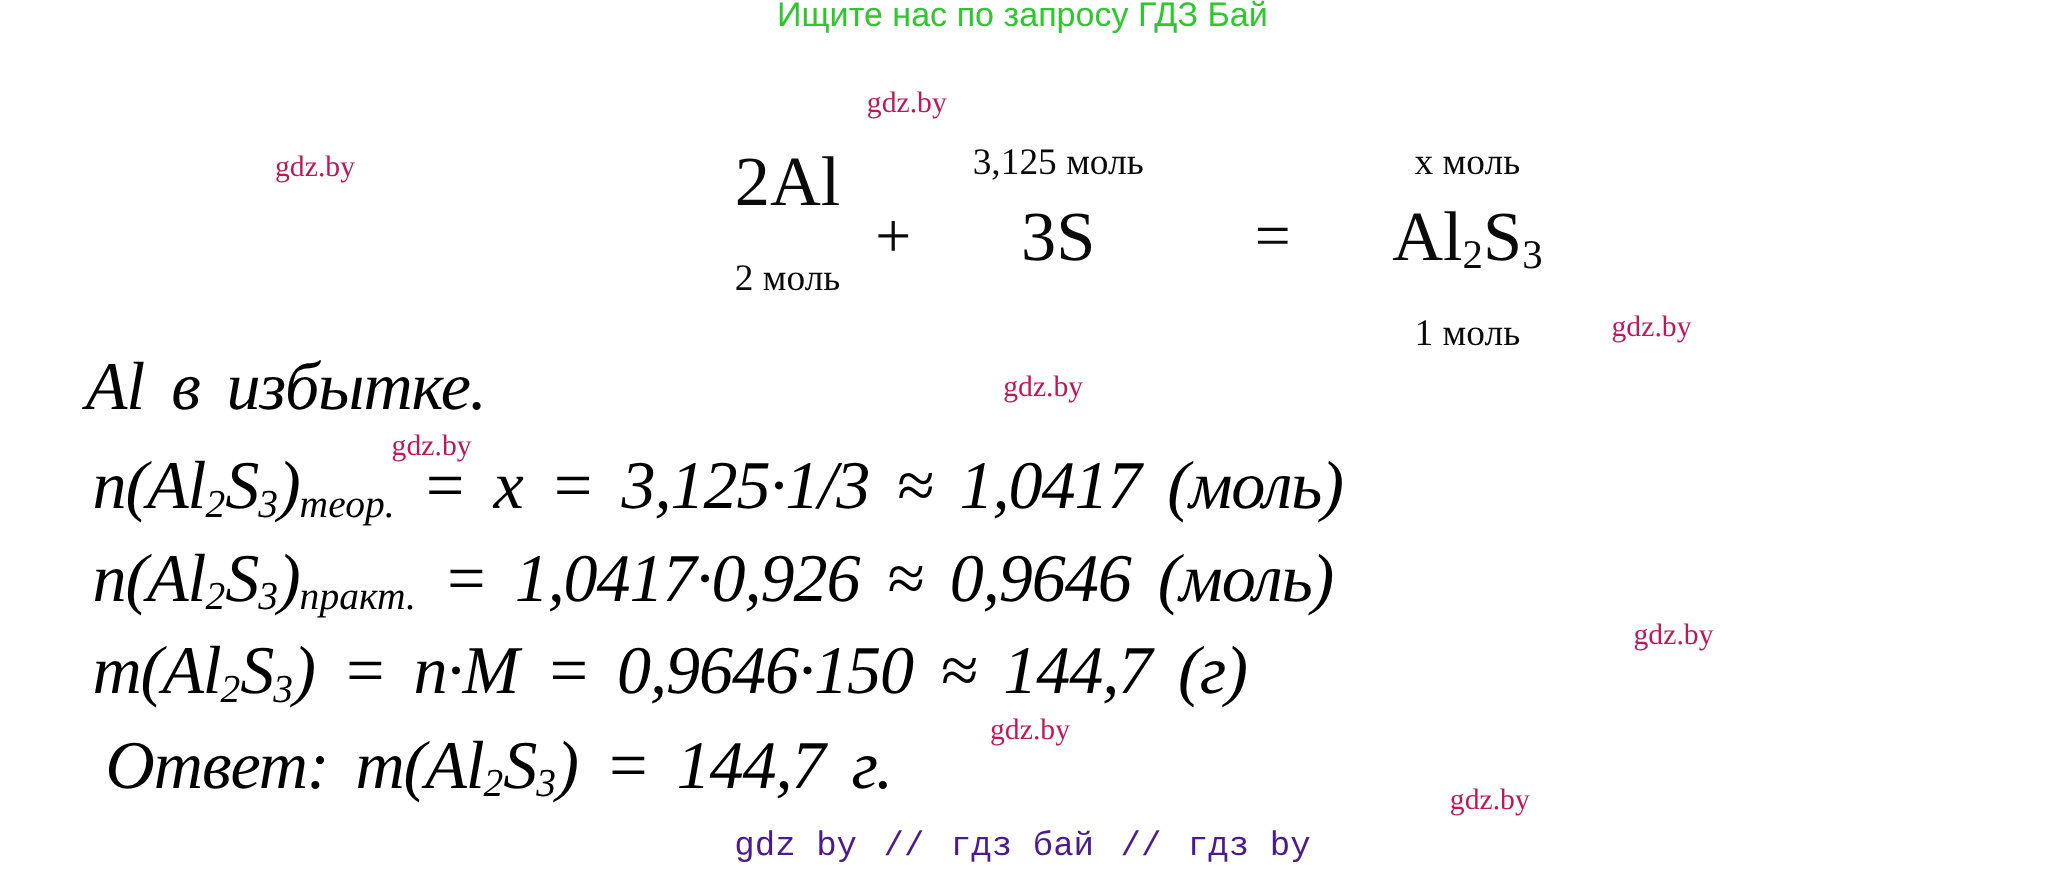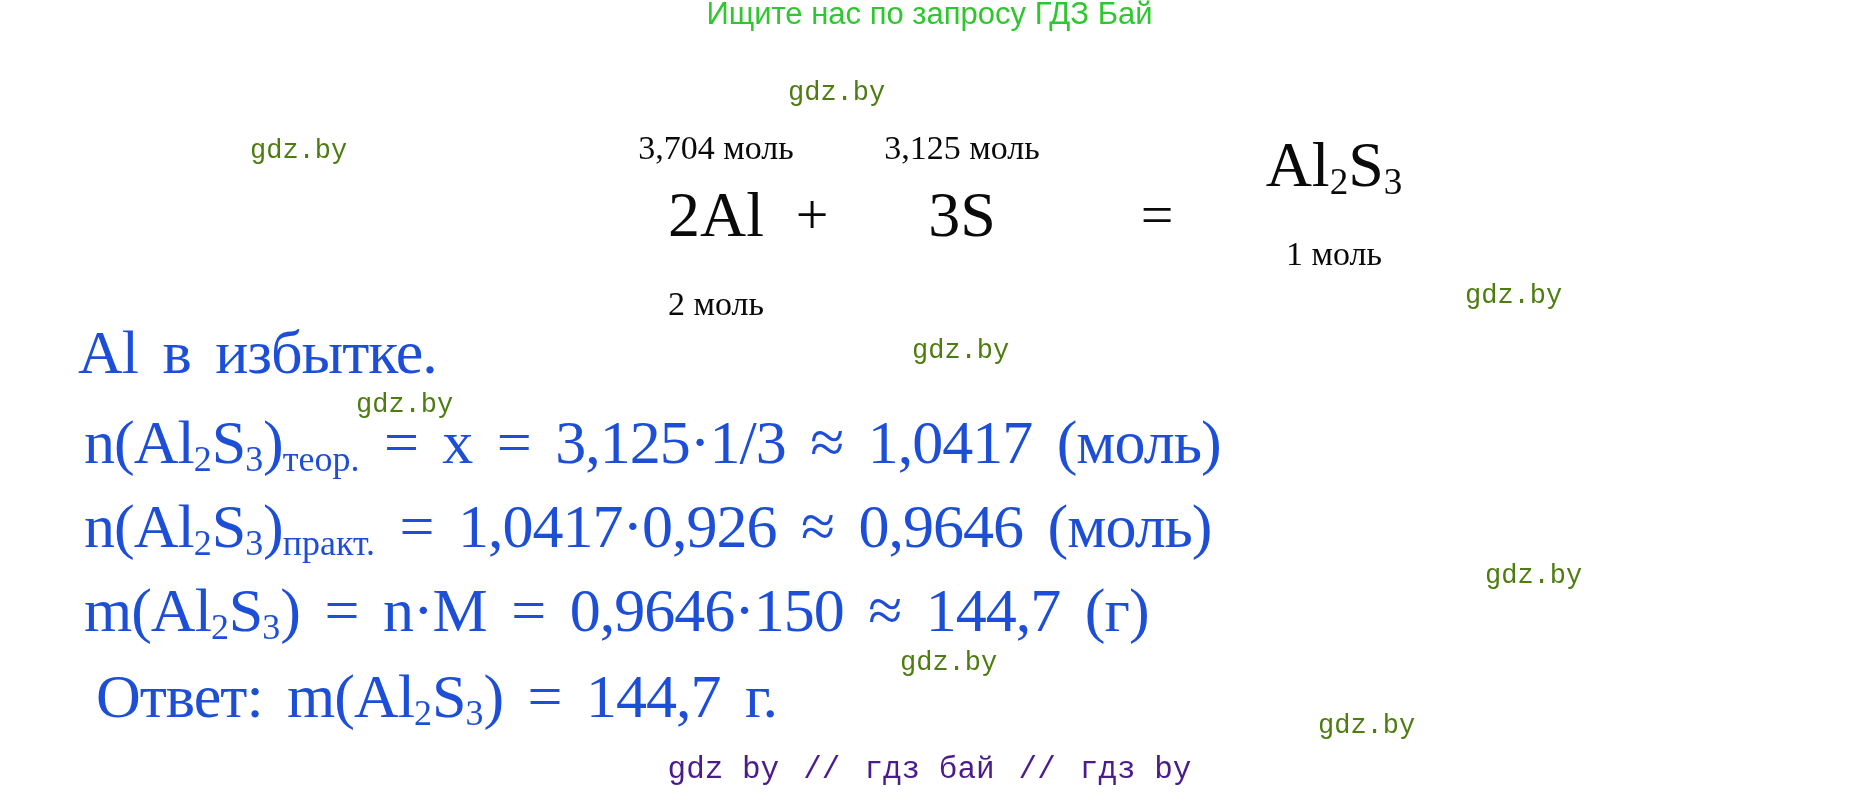--- a/index.html
+++ b/index.html
@@ -24,23 +24,23 @@
     top: -4px; left: 0; right: 0;
     text-align: center;
     font-family: "Liberation Sans", sans-serif;
     font-size: 31px;
     font-weight: 400;
     color: #2ec82e;
   }
   
   .wm {
     position: absolute;
-    font-family: Liberation Mono, monospace;
+    font-family: Liberation Serif, serif;
     font-size: 27px;
-    color: #4d7c0f;
+    color: #be185d;
     white-space: nowrap;
   }
   
   .eq-col {
     position: absolute;
     top: 128px;
     text-align: center;
   }
   .eq-above {
     height: 50px;
@@ -69,21 +69,22 @@
     text-align: center;
   }
   
   .line {
     position: absolute;
     font-size: 62px;
     line-height: 1.1;
     letter-spacing: -1px;
     word-spacing: 10px;
     white-space: nowrap;
-    color: #1d4ed8;
+    color: #000000;
+    font-style: italic;
   }
   .sub {
     font-size: 0.58em;
     position: relative;
     top: 0.22em;
     letter-spacing: 0;
   }
   
   .footer {
     position: absolute;
@@ -109,35 +110,35 @@
   <div class="wm" style="left:1465px; top:281px;">gdz.by</div>
   <div class="wm" style="left:912px;  top:336px;">gdz.by</div>
   <div class="wm" style="left:356px;  top:390px;">gdz.by</div>
   <div class="wm" style="left:1485px; top:561px;">gdz.by</div>
   <div class="wm" style="left:900px;  top:648px;">gdz.by</div>
   <div class="wm" style="left:1318px; top:711px;">gdz.by</div>
 
   <div>
 
     <div class="eq-col" style="left:606px; width:220px;">
-      <div class="eq-above">3,704 моль</div>
       <div class="eq-main"><span>2Al</span></div>
       <div class="eq-below">2 моль</div>
     </div>
 
     <div class="eq-op" style="left:782px; width:60px;">+</div>
 
     <div class="eq-col" style="left:852px; width:220px;">
       <div class="eq-above">3,125 моль</div>
       <div class="eq-main"><span>3S</span></div>
     </div>
 
     <div class="eq-op" style="left:1122px; width:70px;">=</div>
 
     <div class="eq-col" style="left:1212px; width:244px;">
+      <div class="eq-above">х моль</div>
       <div class="eq-main"><span>Al</span><span class="sub">2</span><span>S</span><span class="sub">3</span></div>
       <div class="eq-below">1 моль</div>
     </div>
 
   </div>
 
   <div class="line" style="left:78px; top:318px;"><span>Al в избытке.</span></div>
   <div class="line" style="left:84px; top:408px;"><span>n(Al</span><span class="sub">2</span><span>S</span><span class="sub">3</span><span>)</span><span class="sub">теор.</span><span> = x = 3,125·1/3 ≈ 1,0417 (моль)</span></div>
   <div class="line" style="left:84px; top:492px;"><span>n(Al</span><span class="sub">2</span><span>S</span><span class="sub">3</span><span>)</span><span class="sub">практ.</span><span> = 1,0417·0,926 ≈ 0,9646 (моль)</span></div>
   <div class="line" style="left:84px; top:576px;"><span>m(Al</span><span class="sub">2</span><span>S</span><span class="sub">3</span><span>) = n·M = 0,9646·150 ≈ 144,7 (г)</span></div>

